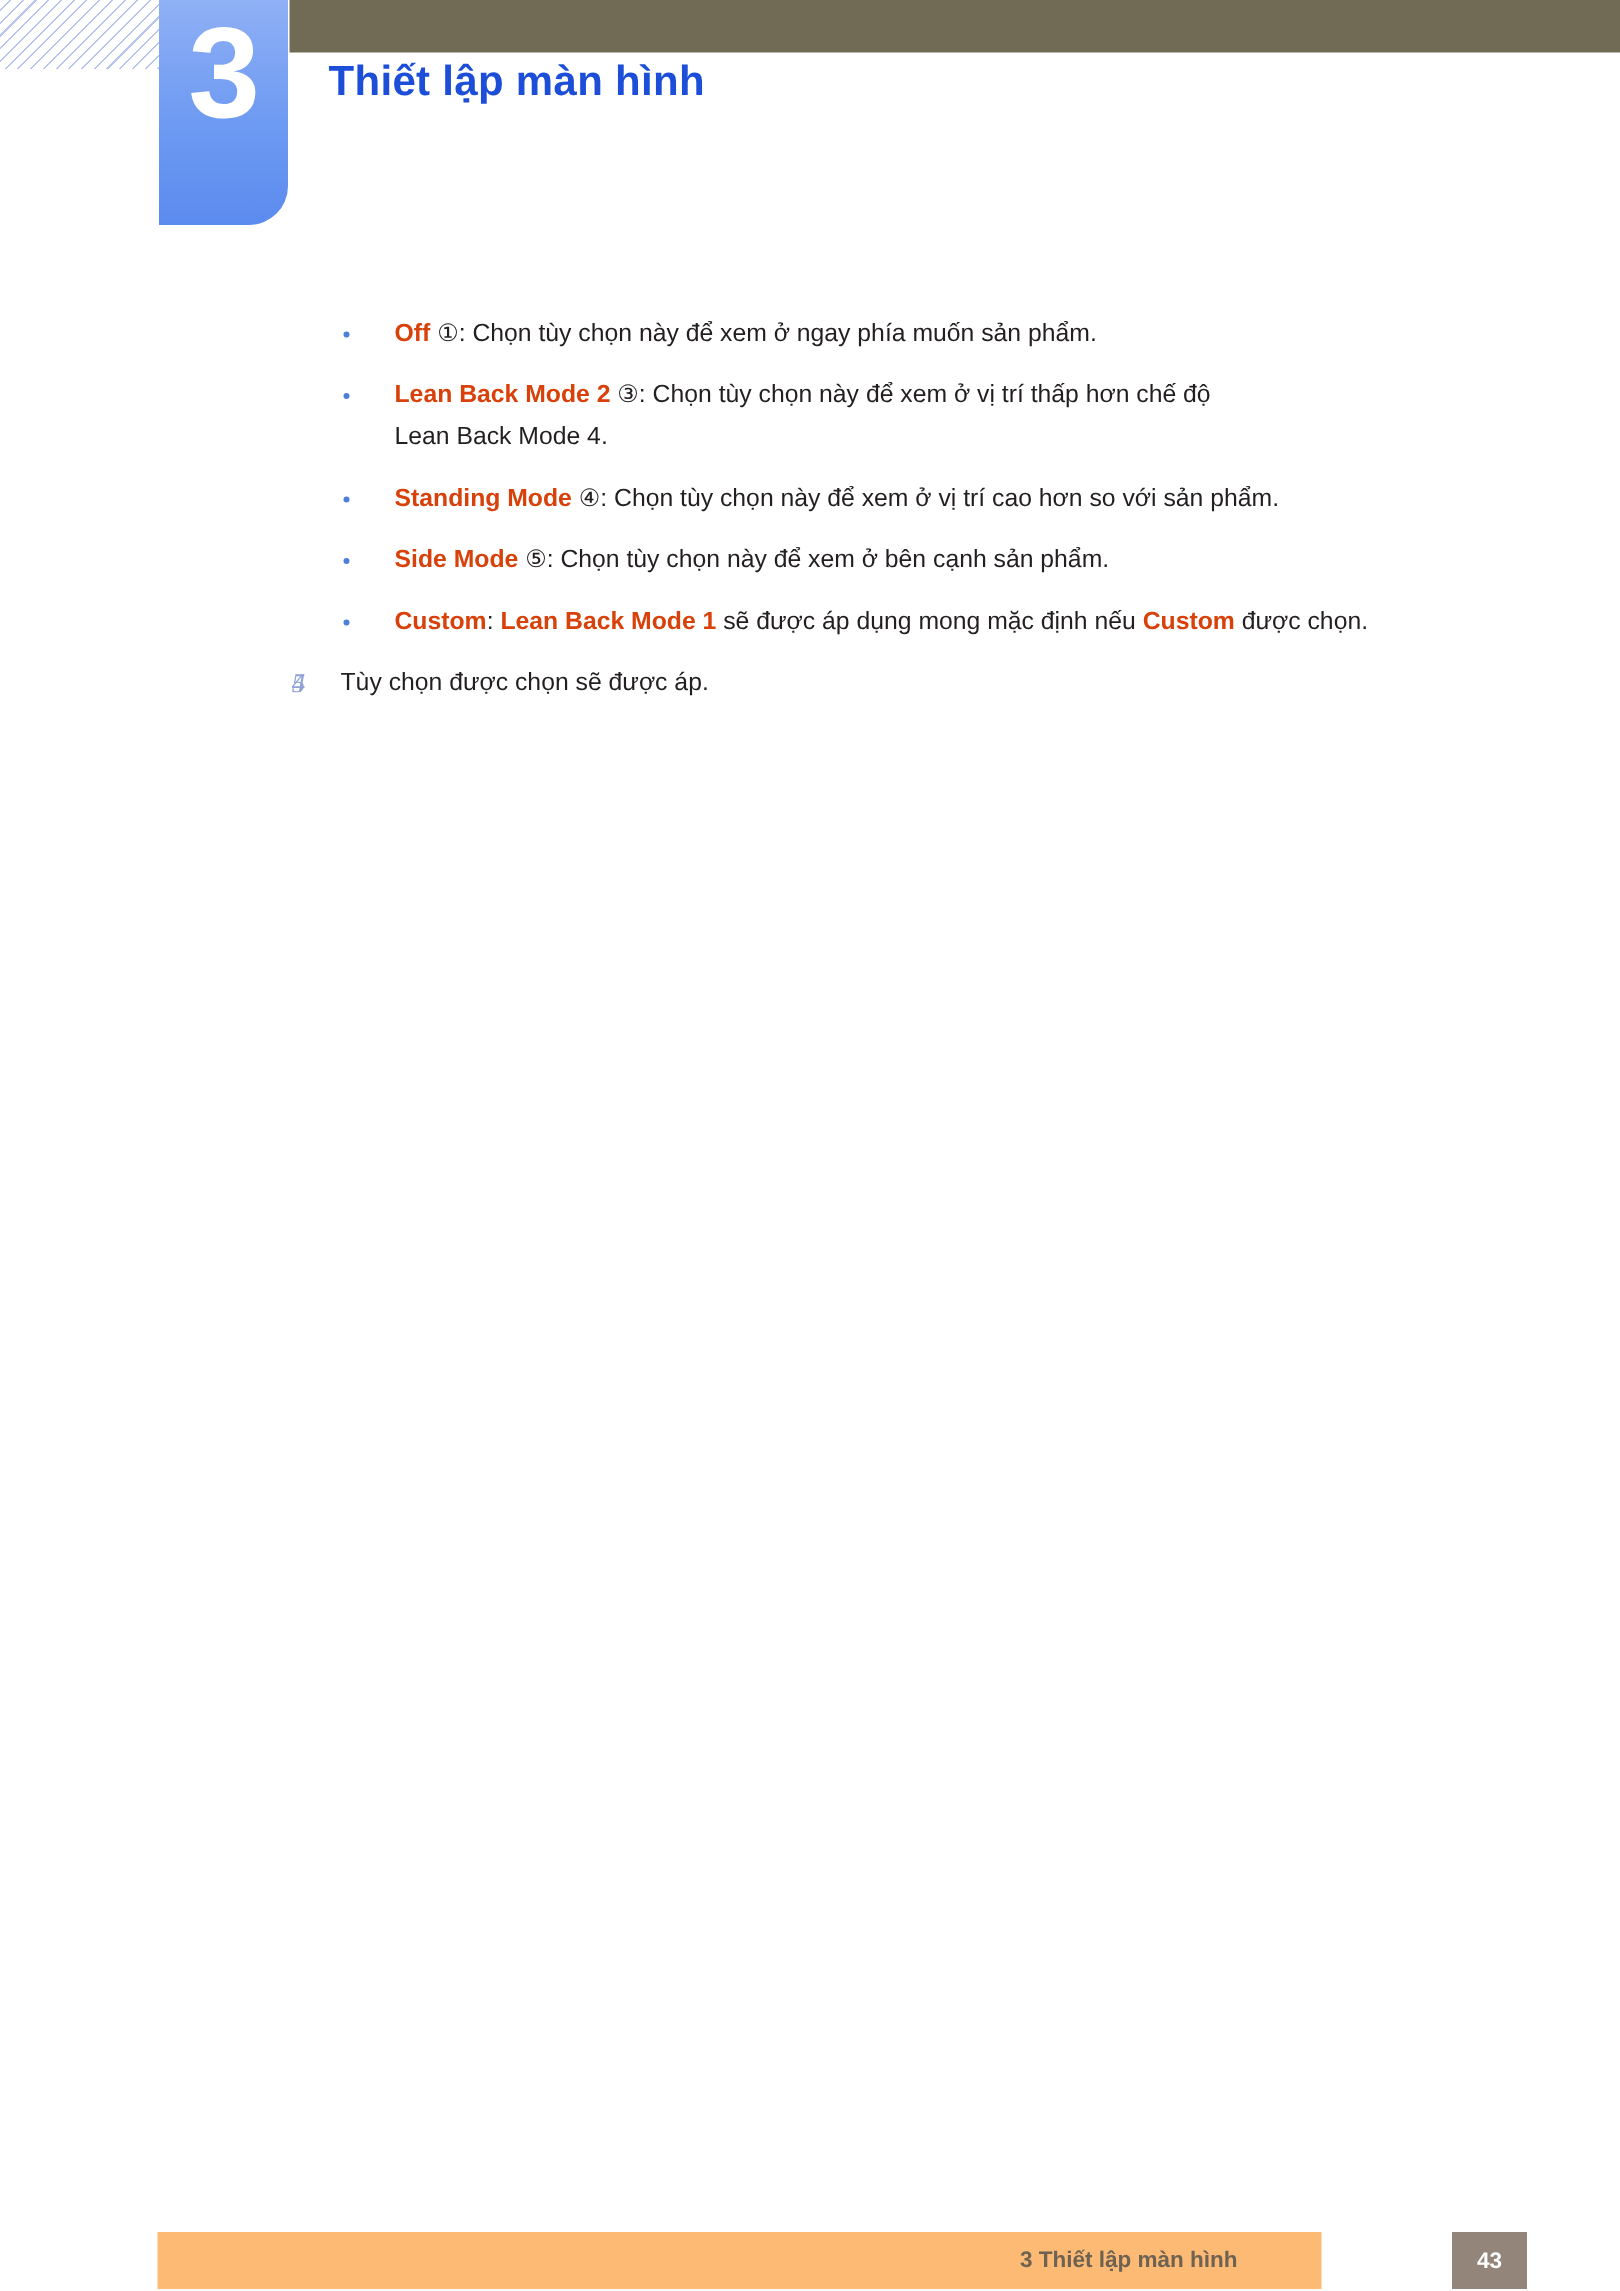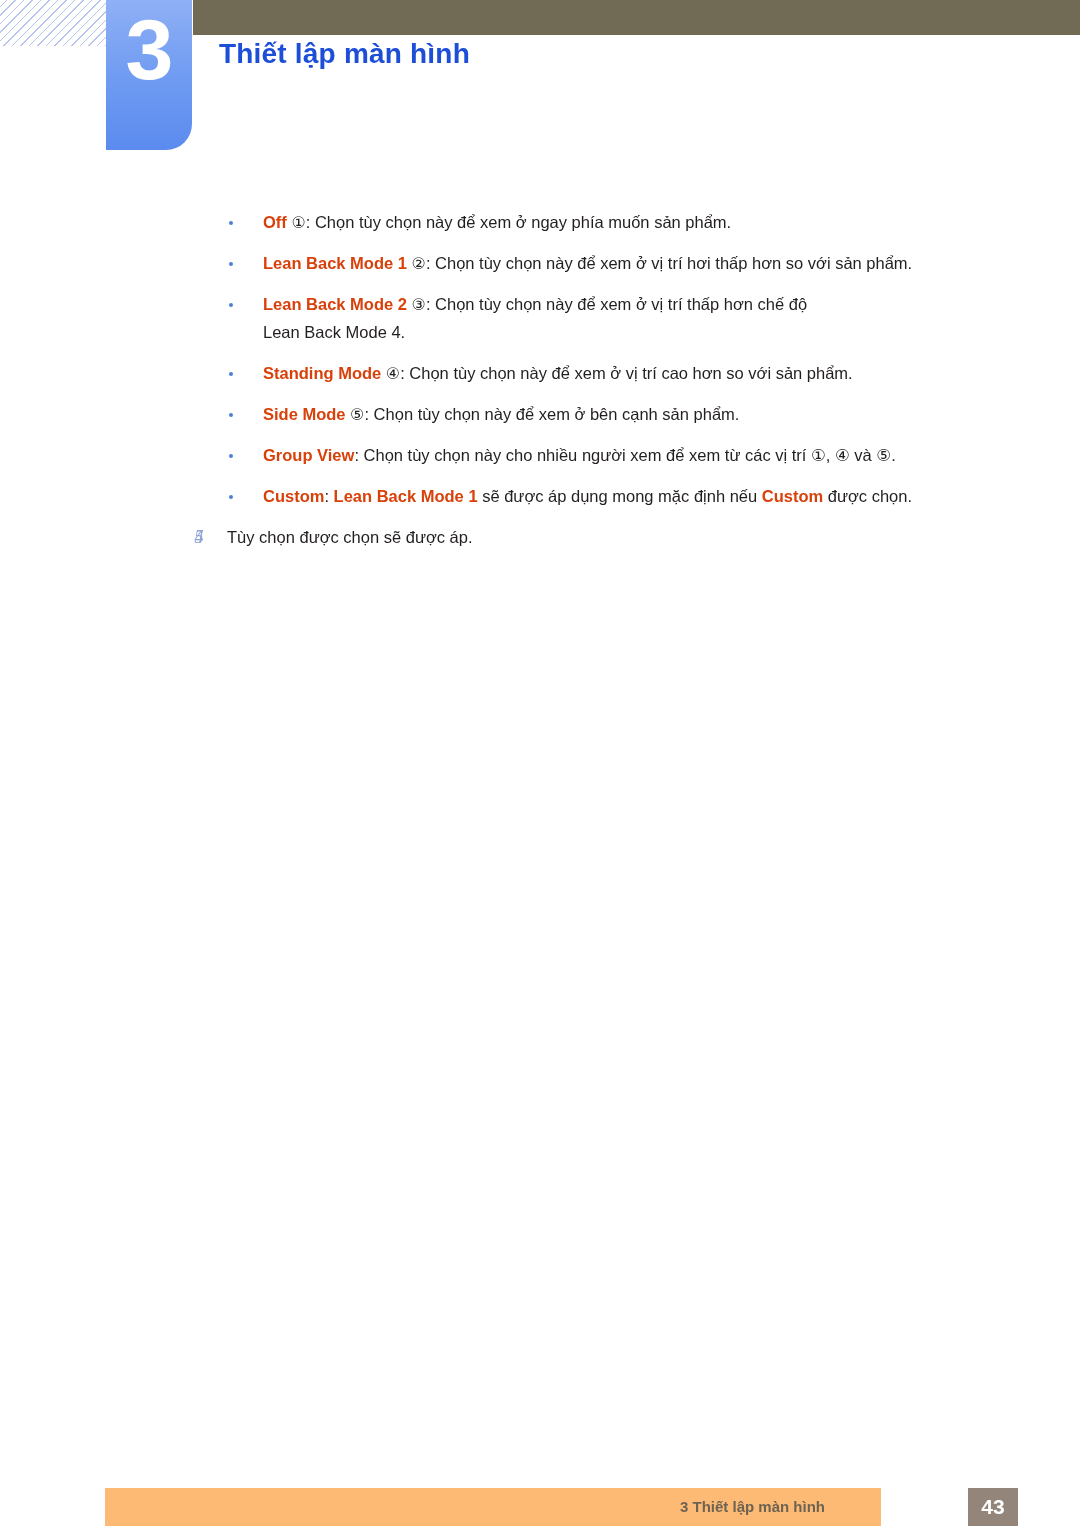--- a/index.html
+++ b/index.html
@@ -142,21 +142,21 @@
     font-weight: bold;
     color: #6e6352;
     white-space: nowrap;
   }
   #page-number-box {
     position: absolute;
     left: 968px; top: 1488px;
     width: 50px; height: 38px;
     background: #93857a;
     color: #ffffff;
-    font-size: 21px;
+    font-size: 15px;
     font-weight: bold;
     display: flex;
     align-items: center;
     justify-content: center;
   }
 </style>
 </head>
 <body>
 
 <div id="hatch"></div>
@@ -168,44 +168,37 @@
 
 <div id="content">
 
   <ul class="bullets">
 
     <li>
       <span class="bold-orange">Off</span>
       <span class="circ">①</span><span>: Chọn tùy chọn này để xem ở ngay phía muốn sản phẩm.</span>
     </li>
 
-    <li>
-      <span class="bold-orange">Lean Back Mode 1</span>
-      <span class="circ">②</span><span>: Chọn tùy chọn này để xem ở vị trí hơi thấp hơn so với sản phẩm.</span>
-    </li>
 
     <li>
       <span class="bold-orange">Lean Back Mode 2</span>
       <span class="circ">③</span><span>: Chọn tùy chọn này để xem ở vị trí thấp hơn chế độ</span>
       <span class="cont-line">Lean Back Mode 4.</span>
     </li>
 
     <li>
       <span class="bold-orange">Standing Mode</span>
       <span class="circ">④</span><span>: Chọn tùy chọn này để xem ở vị trí cao hơn so với sản phẩm.</span>
     </li>
 
     <li>
       <span class="bold-orange">Side Mode</span>
       <span class="circ">⑤</span><span>: Chọn tùy chọn này để xem ở bên cạnh sản phẩm.</span>
     </li>
 
-    <li>
-      <span class="bold-orange">Group View</span><span>: Chọn tùy chọn này cho nhiều người xem để xem từ các vị trí ①, ④ và ⑤.</span>
-    </li>
 
     <li>
       <span class="bold-orange">Custom</span><span>: </span><span class="bold-orange">Lean Back Mode 1</span><span> sẽ được áp dụng mong mặc định nếu </span><span class="bold-orange">Custom</span><span> được chọn.</span>
     </li>
 
   </ul>
 
   <ol class="steps">
     <li>
       <span class="step-num">4</span>

